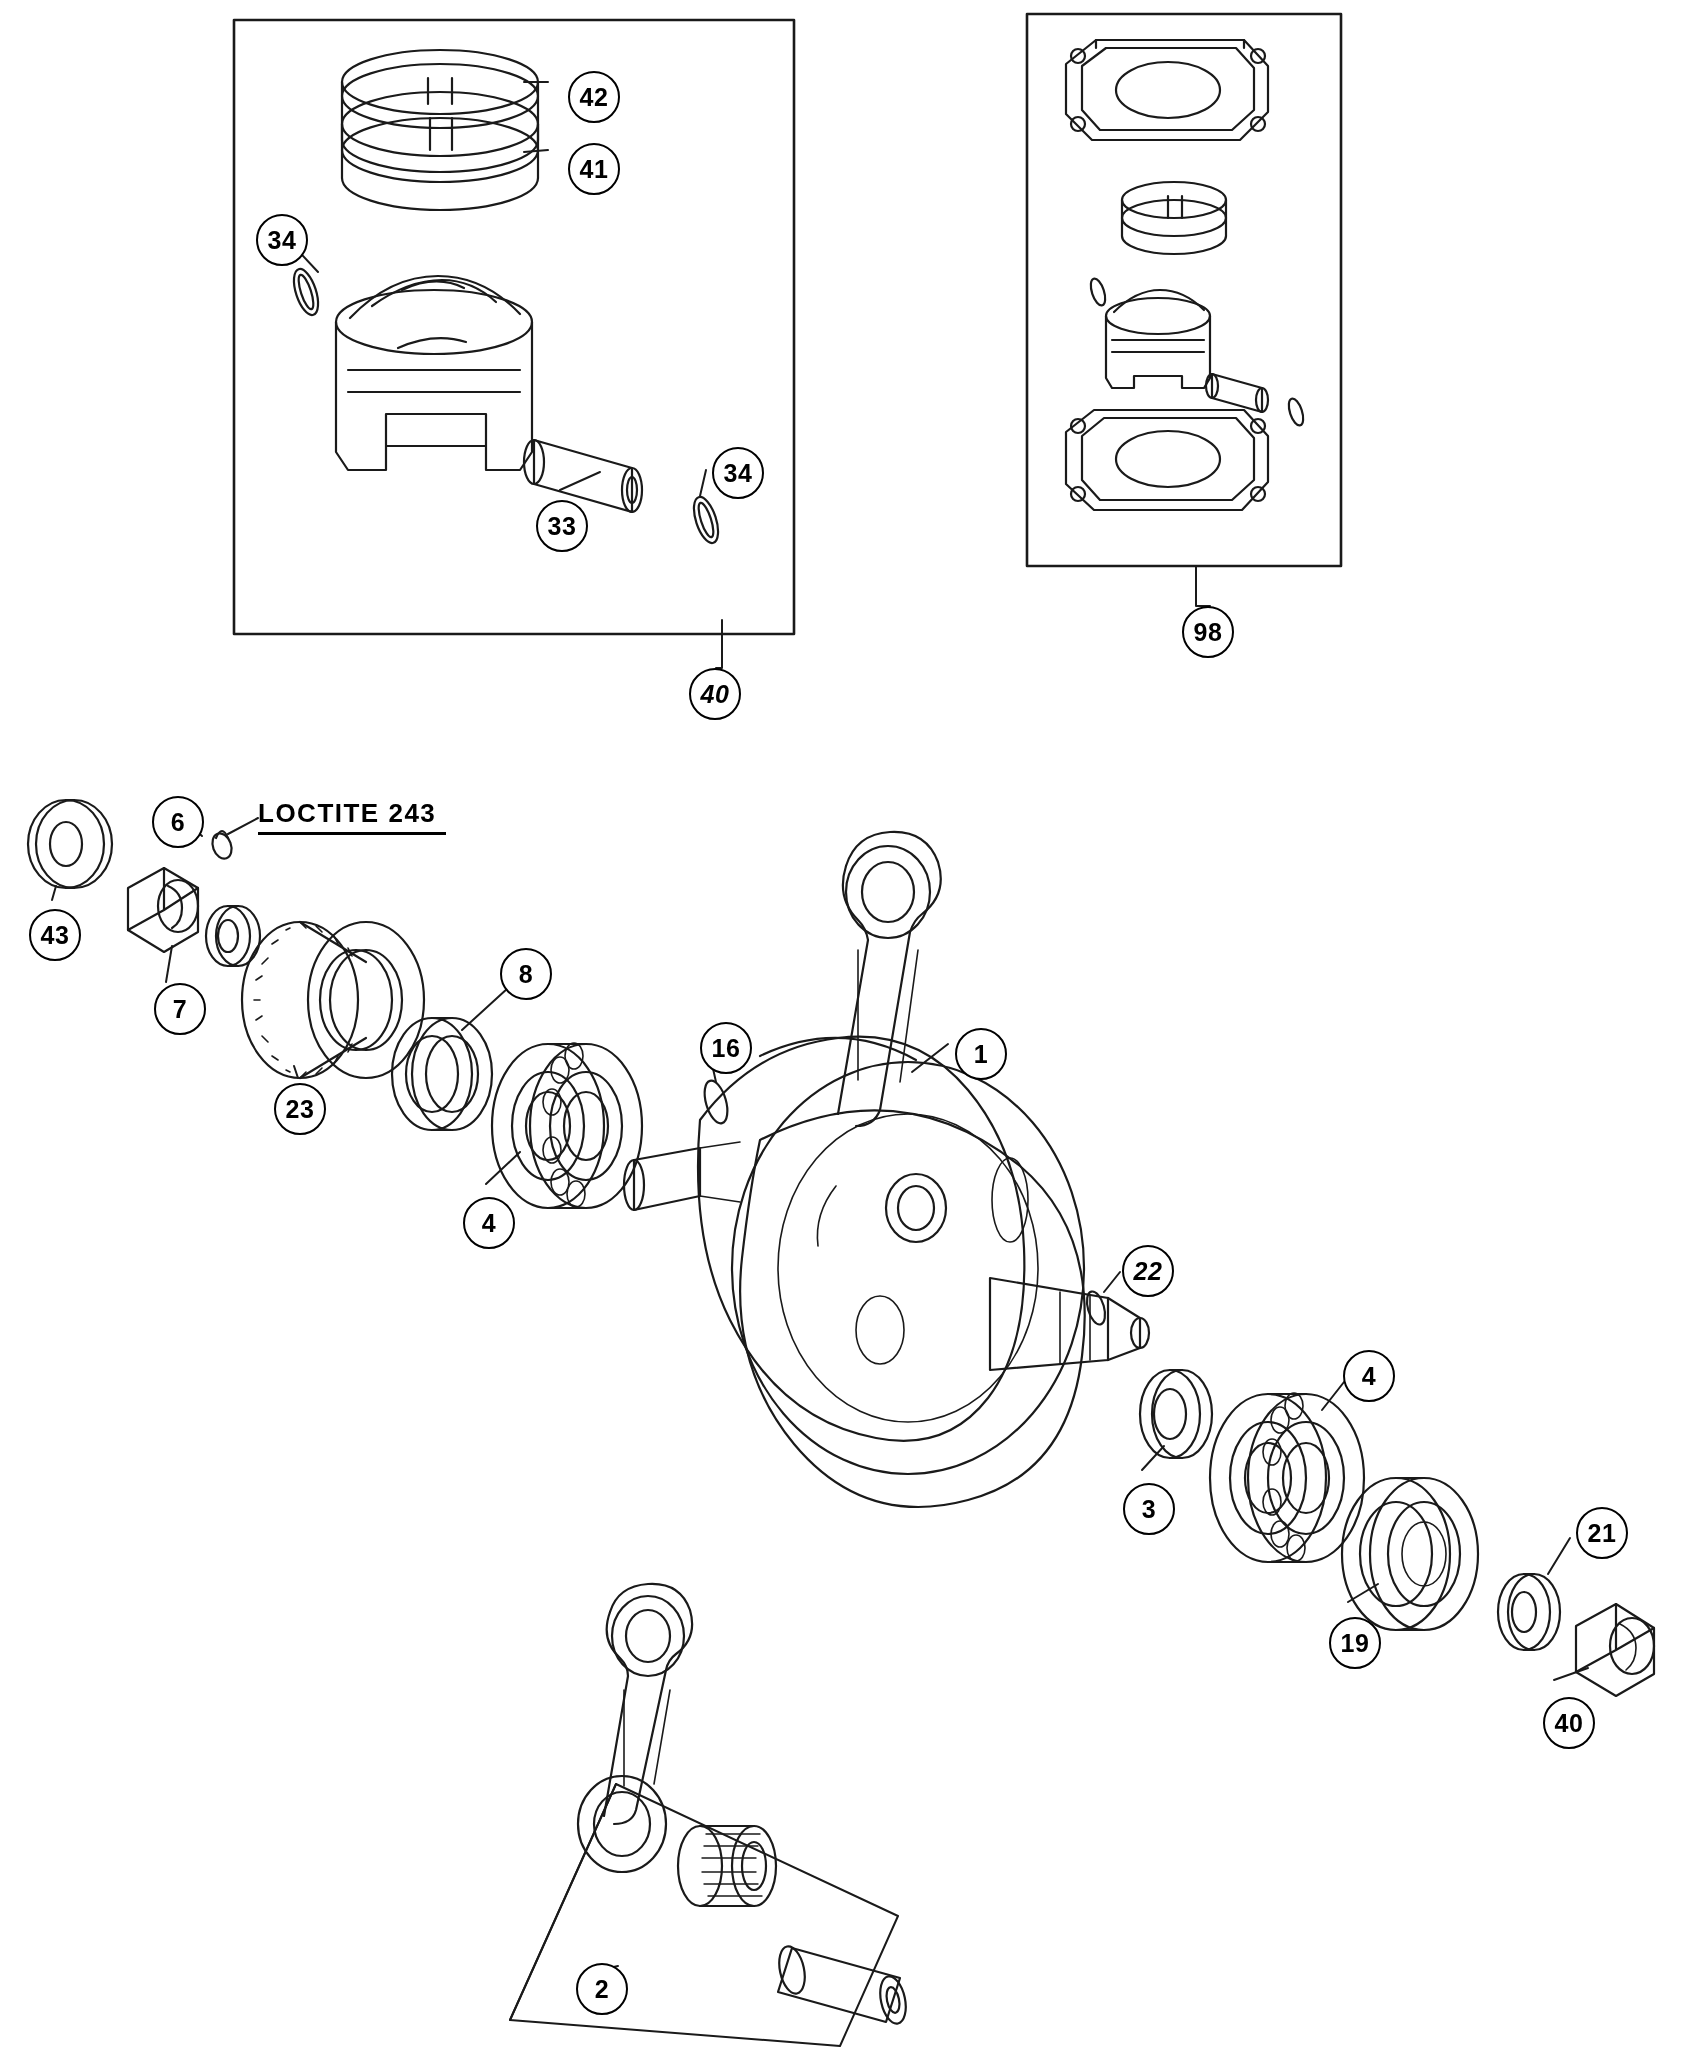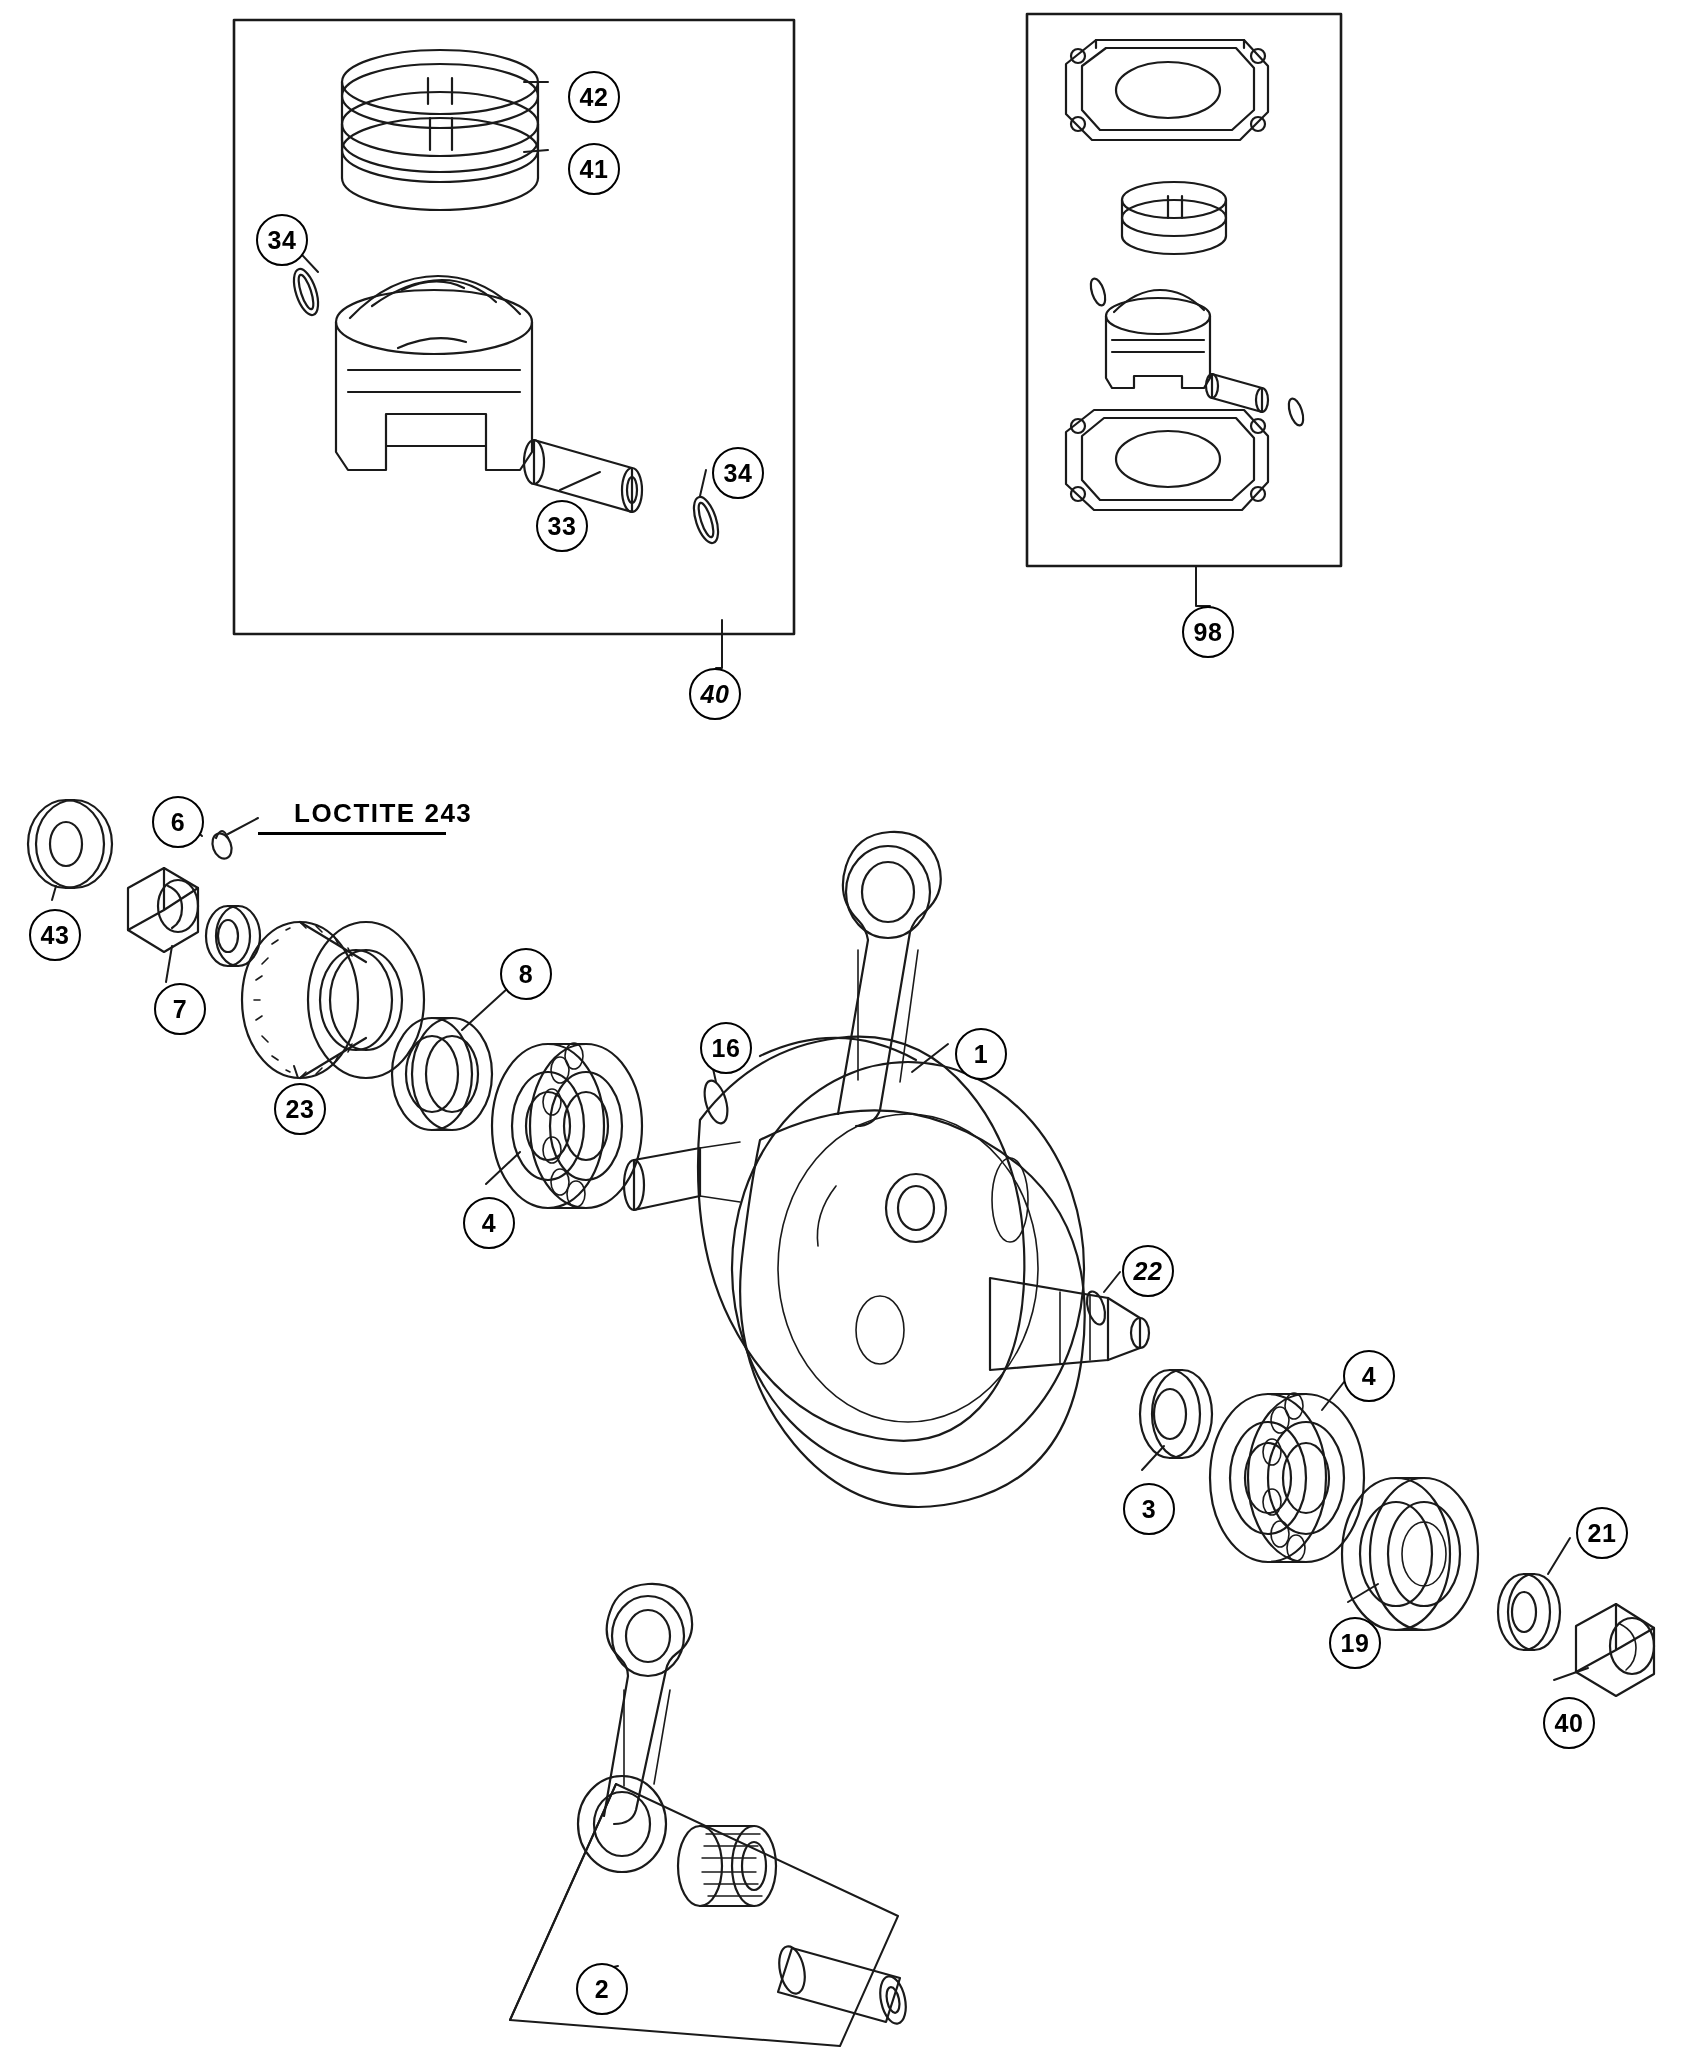--- a/index.html
+++ b/index.html
@@ -376,16 +376,16 @@
   <div class="callout" style="left:1576px; top:1507px;text-align:right;">
       <span>21</span>
     </div>
   <div class="callout" style="left:1543px; top:1697px;">
       <span>40</span>
     </div>
   <div class="callout" style="left:576px; top:1963px;">
       <span>2</span>
     </div>
 
-  <div class="note-text" style="left:258px; top:798px;margin-left:36px;">LOCTITE 243</div>
+  <div class="note-text" style="left:258px; top:798px;">LOCTITE 243</div>
   <div style="position:absolute; left:258px; top:832px; width:188px; height:3px; background:#000;"></div>
 
 </div>
 
 </body></html>

